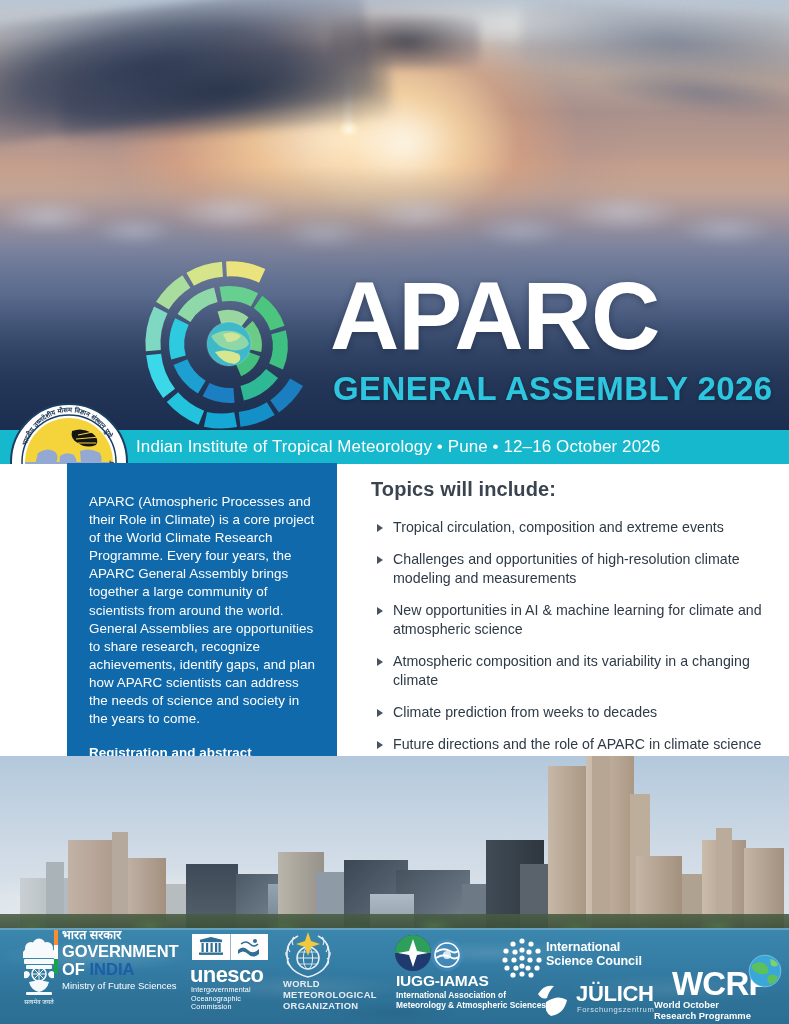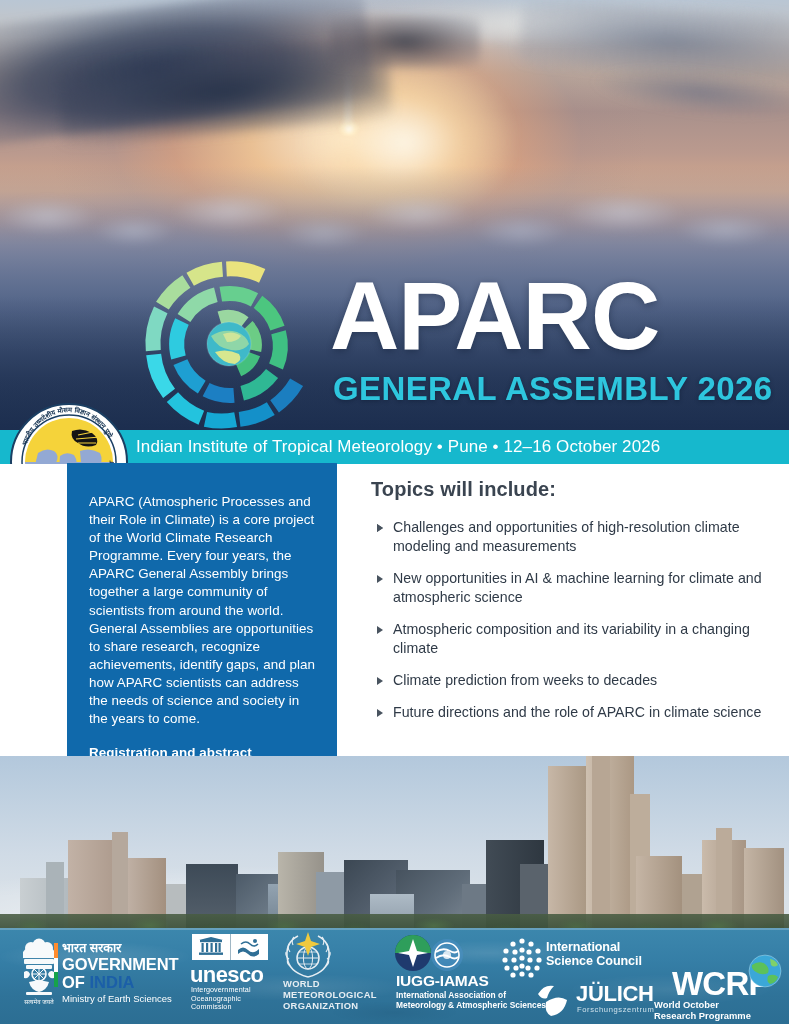--- a/index.html
+++ b/index.html
@@ -358,21 +358,21 @@
     position: absolute; left: 0; top: 0;
     width: 789px; height: 2px;
     background: rgba(255,255,255,0.22);
   }
 
   .flogo { position: absolute; }
 
   
   .goi-text {
     position: absolute;
-    left: 62px; top: 13px;
+    left: 62px; top: 0;
     width: 140px;
   }
   .goi-hindi {
     font-size: 12.5px; line-height: 14px; font-weight: bold;
     color: #ffffff; white-space: nowrap;
   }
   .goi-gov {
     font-size: 16.5px; line-height: 18px; font-weight: bold;
     color: #ffffff; letter-spacing: -0.2px; white-space: nowrap;
   }
@@ -574,20 +574,21 @@
   <div class="desc-box">
     <div class="desc-text">APARC (Atmospheric Processes and their Role in Climate) is a core project of the World Climate Research Programme. Every four years, the APARC General Assembly brings together a large community of scientists from around the world. General Assemblies are opportunities to share research, recognize achievements, identify gaps, and plan how APARC scientists can address the needs of science and society in the years to come.</div>
     <div class="desc-reg">Registration and abstract submission open 12 January 2026</div>
   </div>
 
   <div class="topics">
     <div class="topics-title">Topics will include:</div>
     <ul class="topic-list">
       <li class="topic-item">
         <span class="topic-bullet"></span>
+        <span>Tropical circulation, composition and extreme events</span>
       </li>
       <li class="topic-item">
         <span class="topic-bullet"></span>
         <span>Challenges and opportunities of high-resolution climate modeling and measurements</span>
       </li>
       <li class="topic-item">
         <span class="topic-bullet"></span>
         <span>New opportunities in AI &amp; machine learning for climate and atmospheric science</span>
       </li>
       <li class="topic-item">
@@ -679,21 +680,21 @@
         </g>
         <text x="21" y="68" font-size="6" font-family="DejaVu Sans, sans-serif" fill="#ffffff" text-anchor="middle">सत्यमेव जयते</text>
       </svg>
     </div>
 
     <div class="goi-text">
       <div class="tri-bar"></div>
       <div class="goi-hindi">भारत सरकार</div>
       <div class="goi-gov">GOVERNMENT</div>
       <div class="goi-of"><span>OF </span><span class="goi-india-b">INDIA</span></div>
-      <div class="goi-min">Ministry of Earth Sciences</div>
+      <div class="goi-min">Ministry of Future Sciences</div>
     </div>
 
     <div class="unesco-box">
       <div class="unesco-half">
         <svg width="26" height="20" viewBox="0 0 26 20" xmlns="http://www.w3.org/2000/svg">
           <g fill="#2f6f96">
             <rect x="2" y="3" width="22" height="2.2"></rect>
             <rect x="3.5" y="6" width="2.2" height="9"></rect>
             <rect x="8" y="6" width="2.2" height="9"></rect>
             <rect x="12.5" y="6" width="2.2" height="9"></rect>

